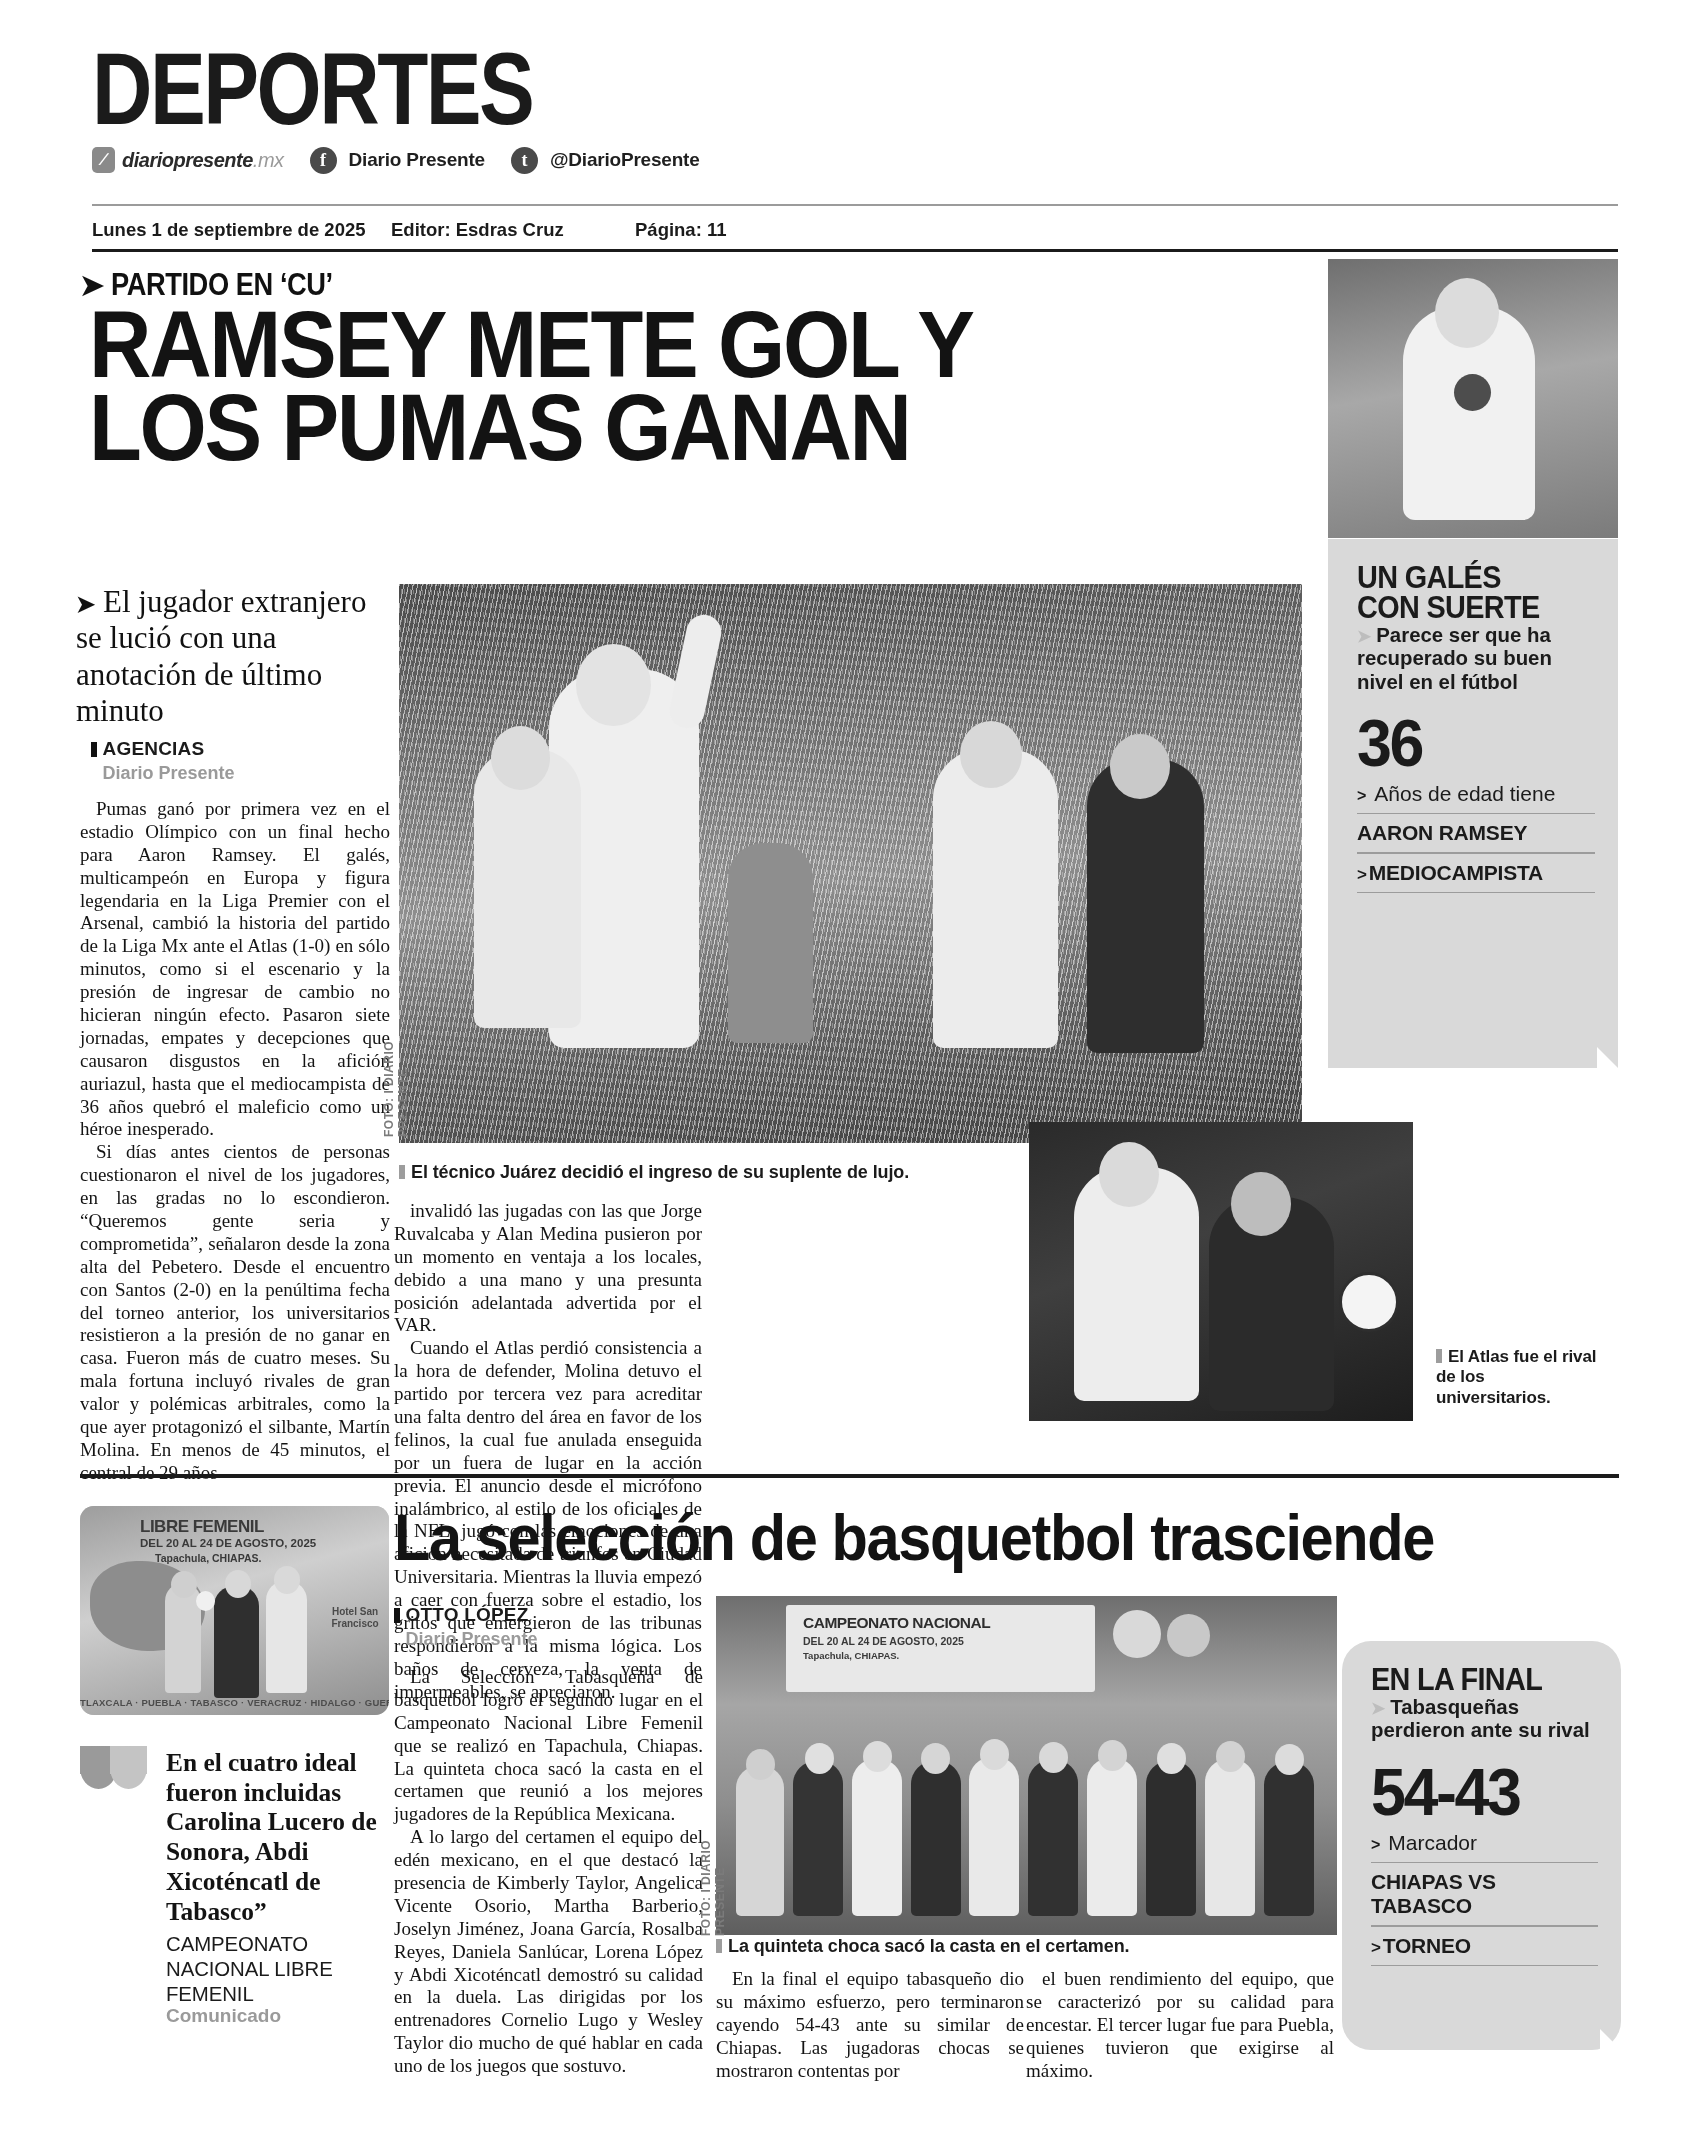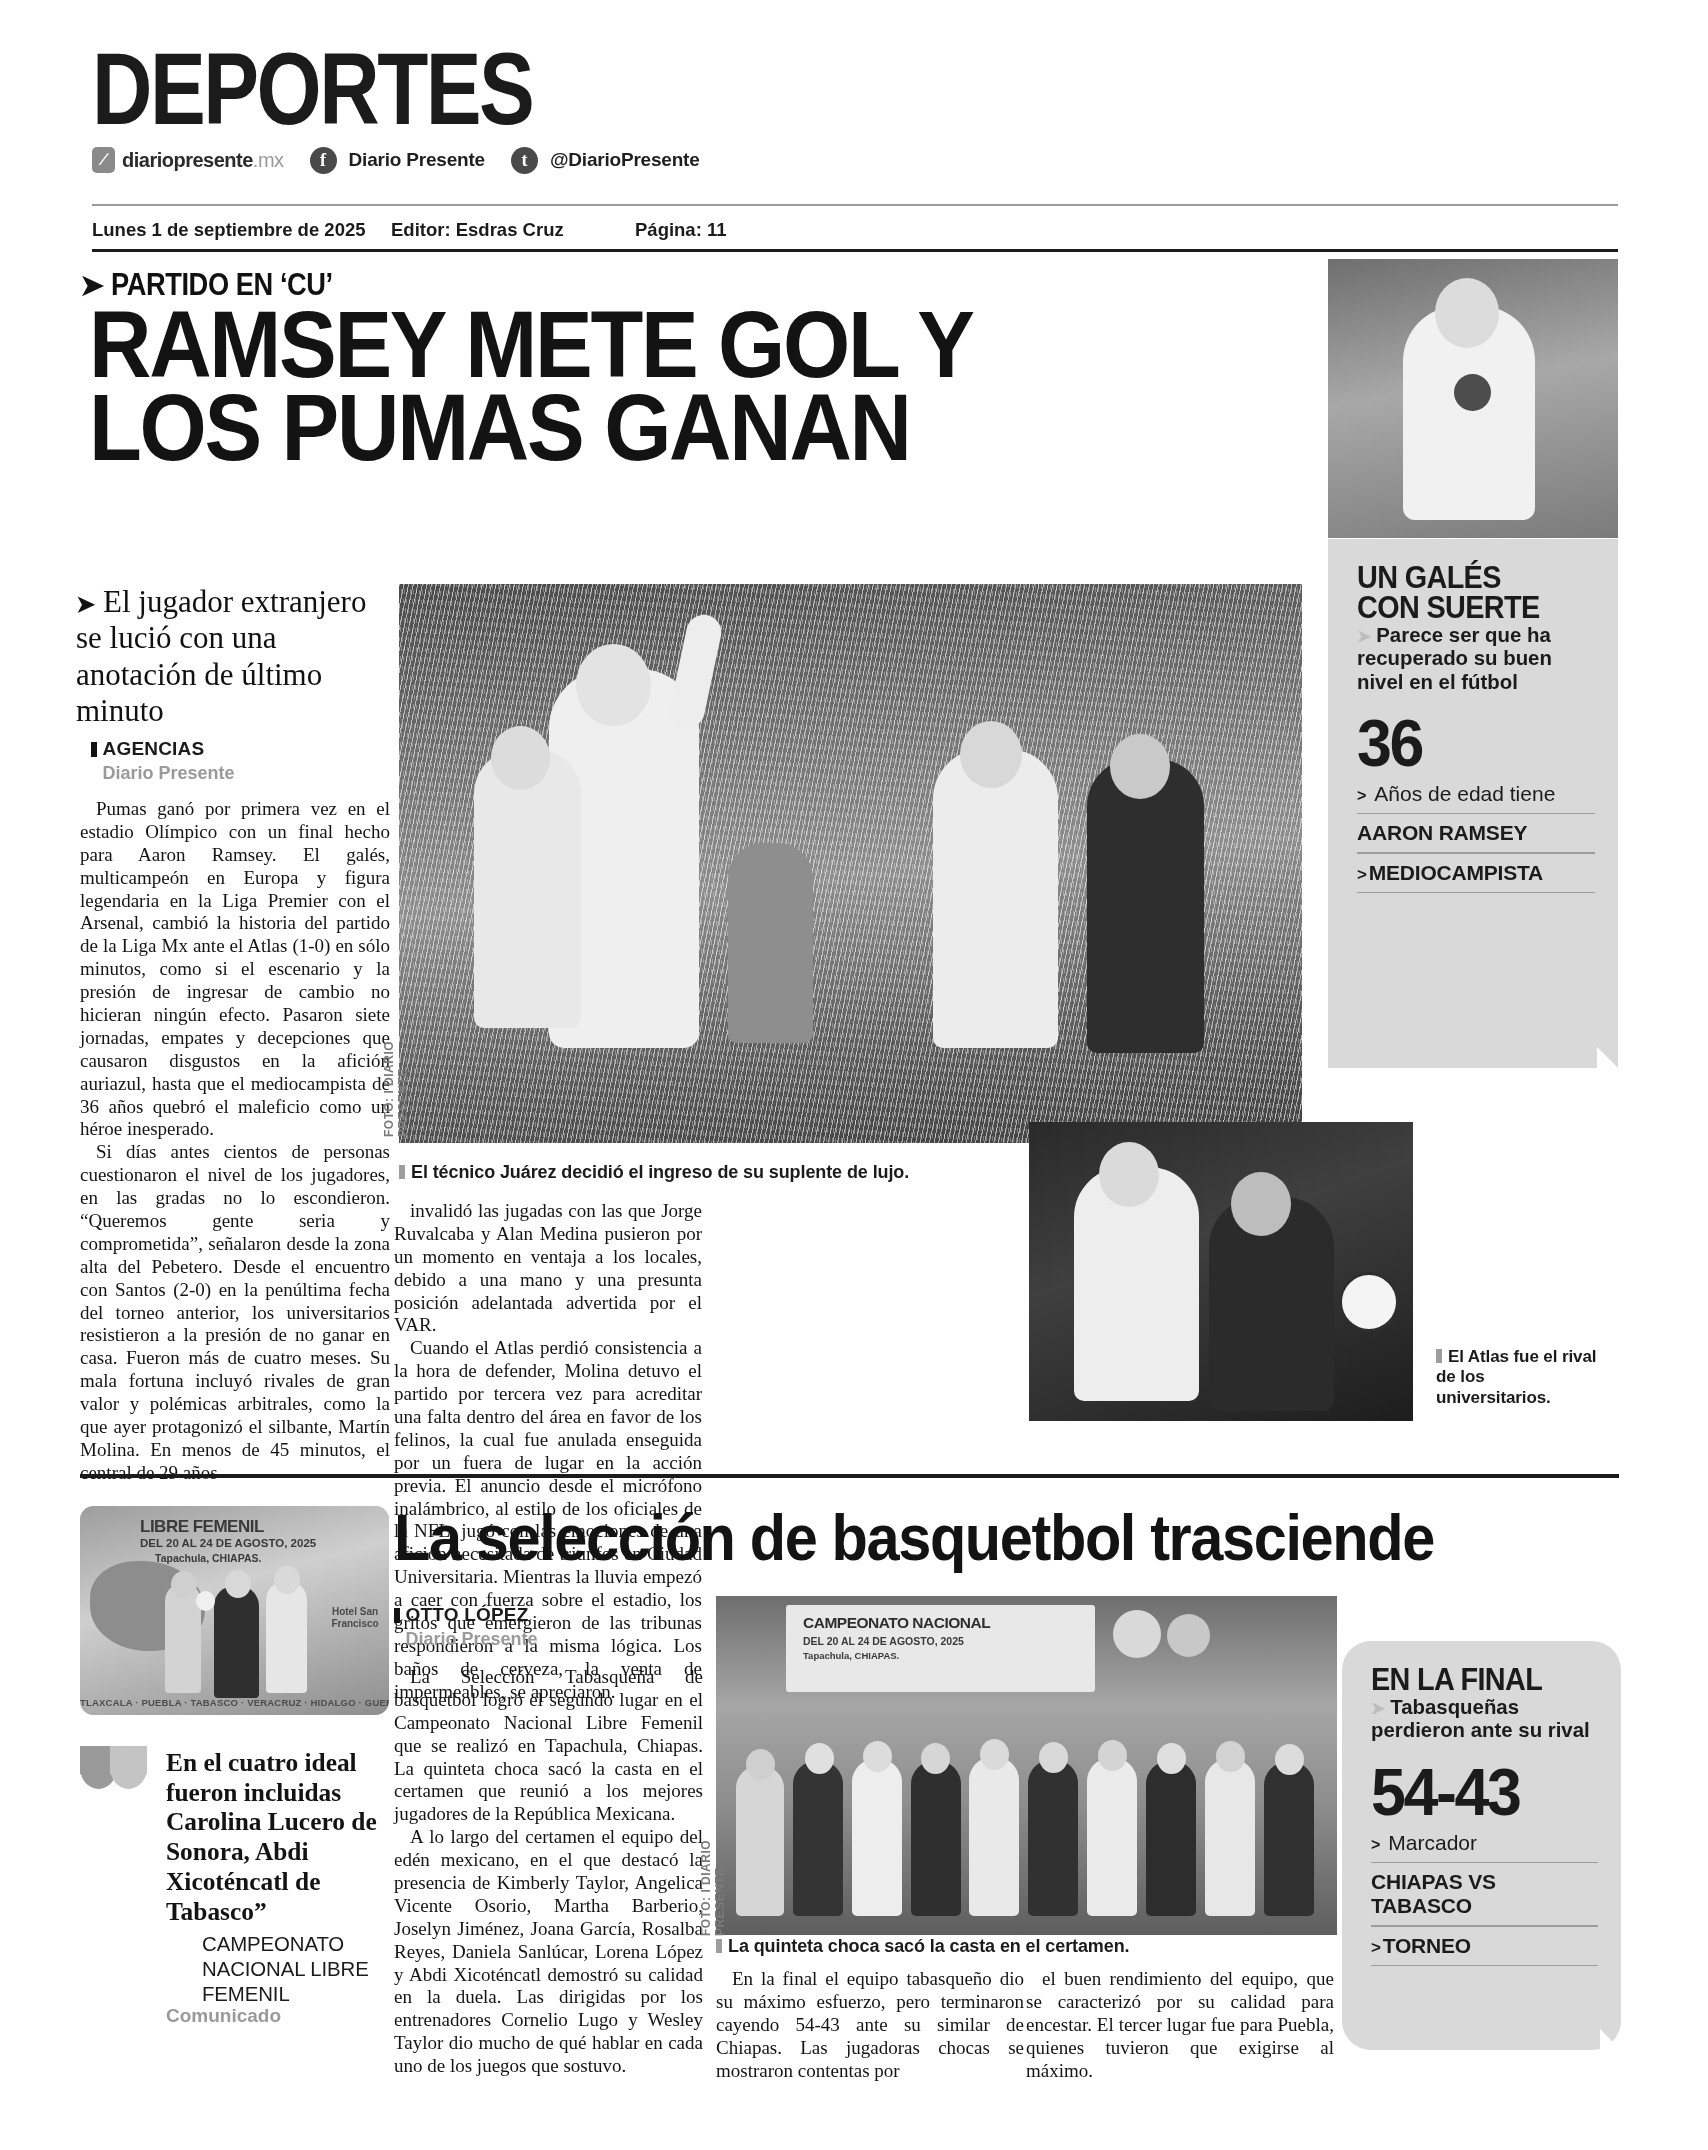--- a/index.html
+++ b/index.html
@@ -18,21 +18,21 @@
     letter-spacing:-3px;color:#1b1b1b;
     transform:scaleX(0.82);transform-origin:left center;
   }
   .social-row{display:flex;align-items:center;gap:26px;margin-top:13px;height:31px;}
   .brandmark{display:flex;align-items:center;gap:7px;}
   .logo-sq{
     width:23px;height:26px;border-radius:5px;background:#8a8a8a;
     display:flex;align-items:center;justify-content:center;color:#fff;
     font-style:italic;font-weight:bold;font-size:17px;
   }
-  .brand-txt{font-weight:bold;font-size:20px;color:#2b2b2b;letter-spacing:-0.5px;}
+  .brand-txt{font-weight:bold;font-size:20px;color:#2b2b2b;letter-spacing:-0.5px;font-style:italic;}
   .brand-txt .mx{color:#9a9a9a;font-weight:normal;}
   .circ-ic{
     width:27px;height:27px;border-radius:50%;background:#4a4a4a;color:#fff;
     display:flex;align-items:center;justify-content:center;
     font-weight:bold;font-size:18px;font-family:"Liberation Serif",serif;
   }
   .soc-label{font-weight:bold;font-size:19px;color:#1f1f1f;margin-left:5px;letter-spacing:-0.2px;}
   .rule-thin{position:absolute;left:92px;top:204px;width:1526px;height:2px;background:#9b9b9b;}
   .dateline{position:absolute;left:92px;top:219px;width:1526px;
     display:flex;align-items:center;font-weight:bold;font-size:18.5px;color:#1b1b1b;}
@@ -130,21 +130,21 @@
   .qm{display:inline-block;width:37px;height:43px;background:#9a9a9a;border-radius:0 0 50% 50%;
      position:relative;}
   .qm::before{content:"";position:absolute;left:0;top:0;width:37px;height:28px;background:#9a9a9a;
      border-radius:50% 50% 0 0;}
   .qm.light{background:#c4c4c4;margin-left:-7px;}
   .qm.light::before{background:#c4c4c4;}
   .qtext{position:absolute;left:86px;top:2px;width:223px;
     font-family:"Liberation Serif",serif;font-weight:bold;
     font-size:25.4px;line-height:1.17;color:#131313;}
   .qsrc{position:absolute;left:86px;top:186px;width:223px;
-    font-size:20.4px;line-height:1.22;color:#1b1b1b;letter-spacing:-0.1px;margin-left:36px;}
+    font-size:20.4px;line-height:1.22;color:#1b1b1b;letter-spacing:-0.1px;}
   .qorg{position:absolute;left:86px;top:259px;width:223px;
     font-weight:bold;font-size:19px;color:#9a9a9a;}
 
   
   .rainbg{background:
      repeating-linear-gradient(102deg, rgba(255,255,255,.55) 0 1px, rgba(255,255,255,0) 1px 4.5px),
      repeating-linear-gradient(96deg, rgba(255,255,255,.30) 0 0.5px, rgba(255,255,255,0) 0.5px 3px),
      linear-gradient(175deg,#4a4a4a 0%,#6d6d6d 26%,#8e8e8e 52%,#5d5d5d 78%,#3f3f3f 100%);}
   .darkbg{background:linear-gradient(160deg,#2a2a2a 0%,#3f3f3f 40%,#1d1d1d 100%);}
   .greybg{background:linear-gradient(170deg,#6f6f6f 0%,#a8a8a8 45%,#7b7b7b 100%);}

